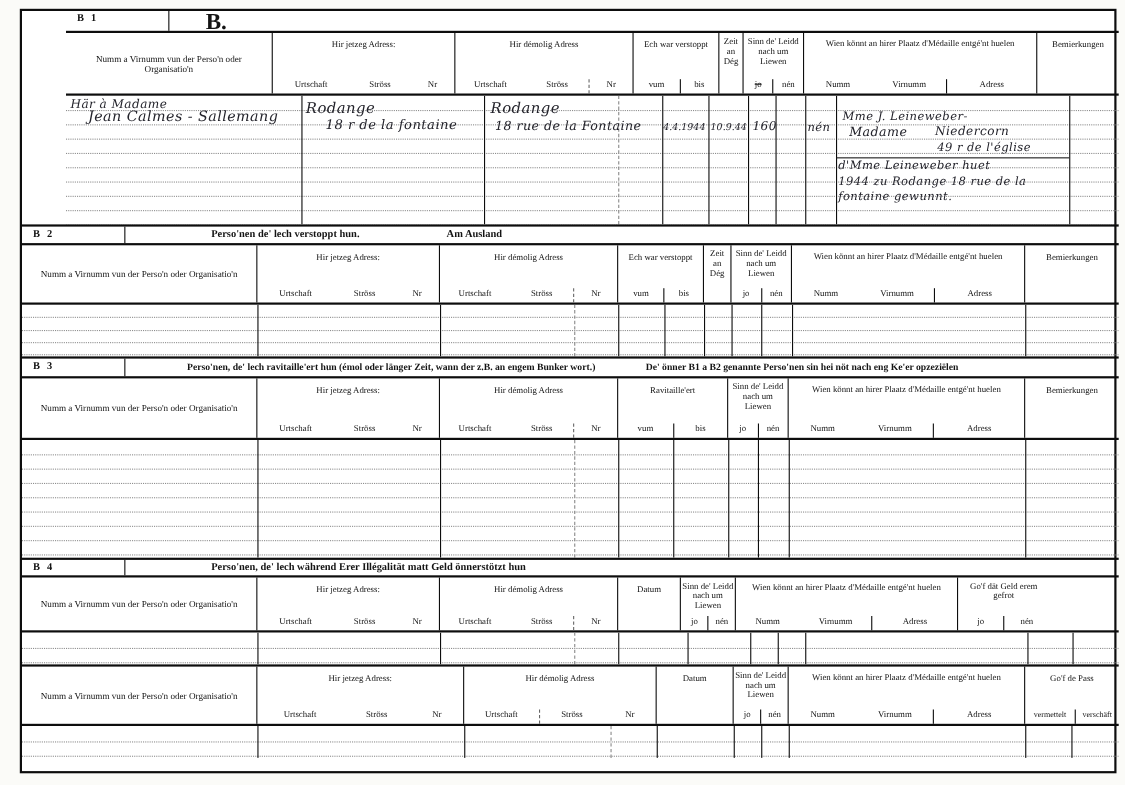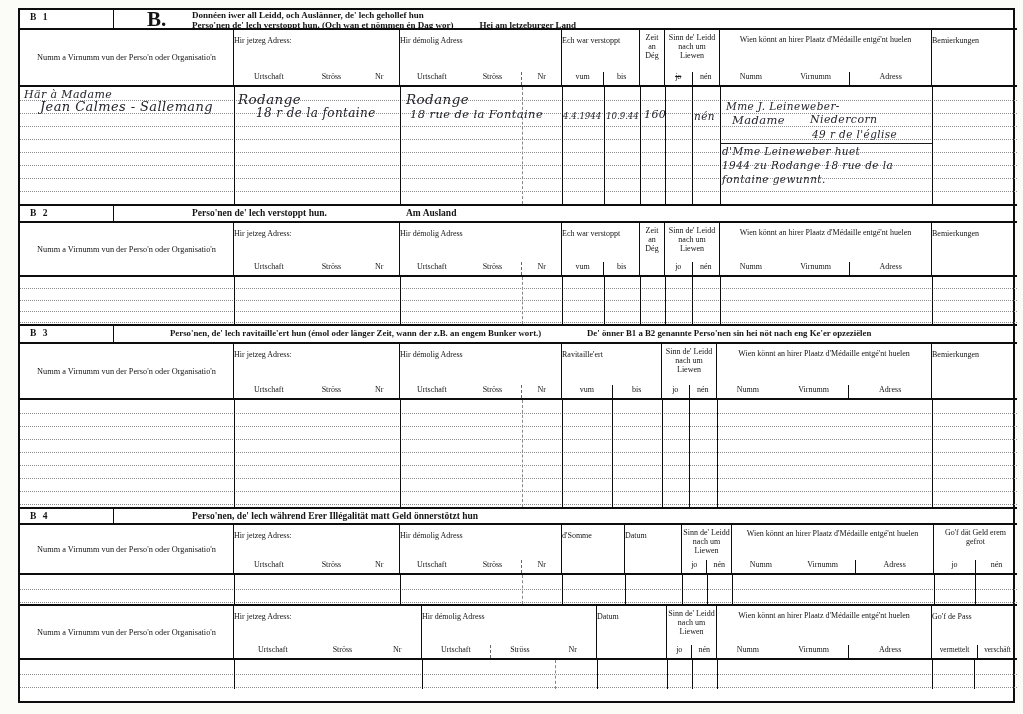--- a/index.html
+++ b/index.html
@@ -20,21 +20,21 @@
   .bigletter { position:absolute; left:127px; top:-3px; font-size:21px; font-weight:bold; }
   .t-lines { position:absolute; left:172px; top:1px; font-size:9px; line-height:9.5px; white-space:nowrap; }
   .t-suffix { margin-left:26px; }
   .t-one { position:absolute; top:2px; font-size:9.5px; white-space:nowrap; }
 
   
   .hdr { display:flex; border-bottom:2px solid #0d0d0d; font-size:8px; line-height:9px; }
   .col { border-right:1.4px solid #0d0d0d; display:flex; flex-direction:column; position:relative; }
   .col:last-child { border-right:none; }
   .namecol { justify-content:center; text-align:center; padding:0 6px; font-size:8.3px; }
-  .glabel { padding-top:6px; }
+  .glabel { text-align:center; padding-top:6px; }
   .subs { flex:1; display:flex; align-items:flex-end; margin-top:3px; }
   .sub { display:flex; align-items:flex-end; justify-content:center; padding-bottom:4px; }
   .lsolid { border-left:1.2px solid #0d0d0d; }
   .ldash  { border-left:1px dashed #666; }
   .wrapl { text-align:center; padding:3px 1px 0 1px; }
   .struck { text-decoration:line-through; }
 
   
   .data { position:relative; overflow:hidden;text-decoration:underline; }
   .dotrow { border-bottom:1px dotted #8d8d8d; }
@@ -44,28 +44,24 @@
   
   .hw { position:absolute; font-family:"DejaVu Serif", serif; font-style:italic;
         color:#23232b; white-space:nowrap; letter-spacing:0.4px; }
   .hw-rule { position:absolute; height:0; border-top:1.6px solid #1a1a1a; }
 </style>
 </head>
 <body>
 
 <div class="form">
 
-  <div class="sec" style="top:0; height:166px;">
+  <div class="sec" style="top:0; height:166px;padding-left:40px;">
     <div class="tbar" style="height:20px;">
       <span class="secid">B 1</span>
       <span class="bigletter">B.</span>
-      <div class="t-lines">
-        <div>Donnéen iwer all Leidd, och Auslänner, de' lech gehollef hun</div>
-        <div><span>Perso'nen de' lech verstoppt hun. (Och wan et nömmen én Dag wor)</span><span class="t-suffix">Hei am letzeburger Land</span></div>
-      </div>
     </div>
     <div class="hdr" style="height:57px;">
       <div class="col namecol" style="width:214px;">Numm a Virnumm vun der Perso'n oder Organisatio'n</div>
       <div class="col" style="width:166px;">
         <div class="glabel">Hir jetzeg Adress:</div>
         <div class="subs">
           <div class="sub" style="width:70px;">Urtschaft</div>
           <div class="sub" style="width:56px;">Ströss</div>
           <div class="sub" style="width:40px;">Nr</div>
         </div>
@@ -307,23 +303,20 @@
         </div>
       </div>
       <div class="col" style="width:162px;">
         <div class="glabel">Hir démolig Adress</div>
         <div class="subs">
           <div class="sub" style="width:64px;">Urtschaft</div>
           <div class="sub" style="width:58px;">Ströss</div>
           <div class="sub ldash" style="width:40px;">Nr</div>
         </div>
       </div>
-      <div class="col" style="width:63px;">
-        <div class="glabel">d'Somme</div>
-      </div>
       <div class="col" style="width:57px;">
         <div class="glabel">Datum</div>
       </div>
       <div class="col" style="width:50px;">
         <div class="wrapl">Sinn de' Leidd nach um Liewen</div>
         <div class="subs">
           <div class="sub" style="width:25px;">jo</div>
           <div class="sub lsolid" style="width:25px;">nén</div>
         </div>
       </div>

